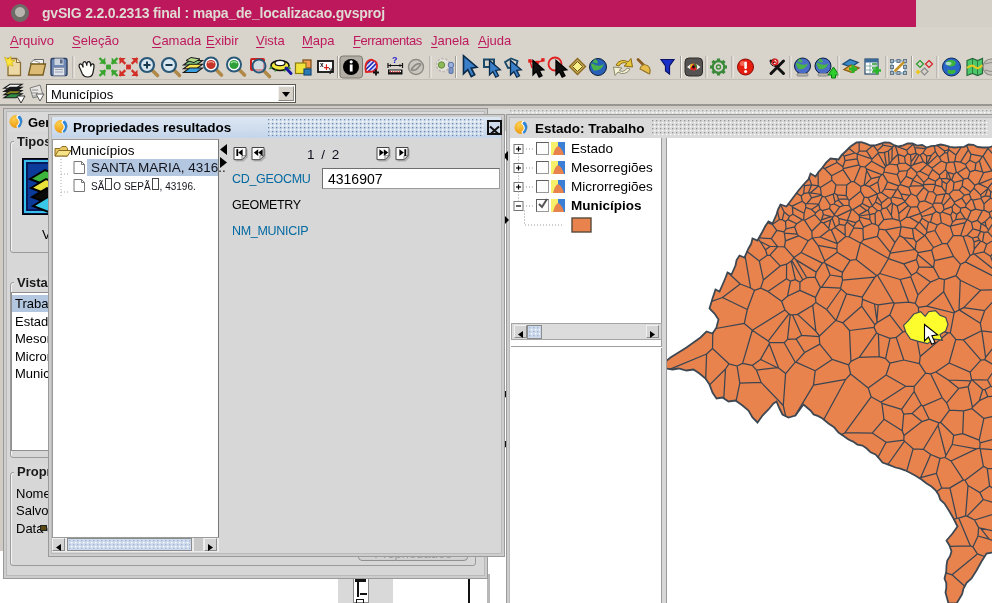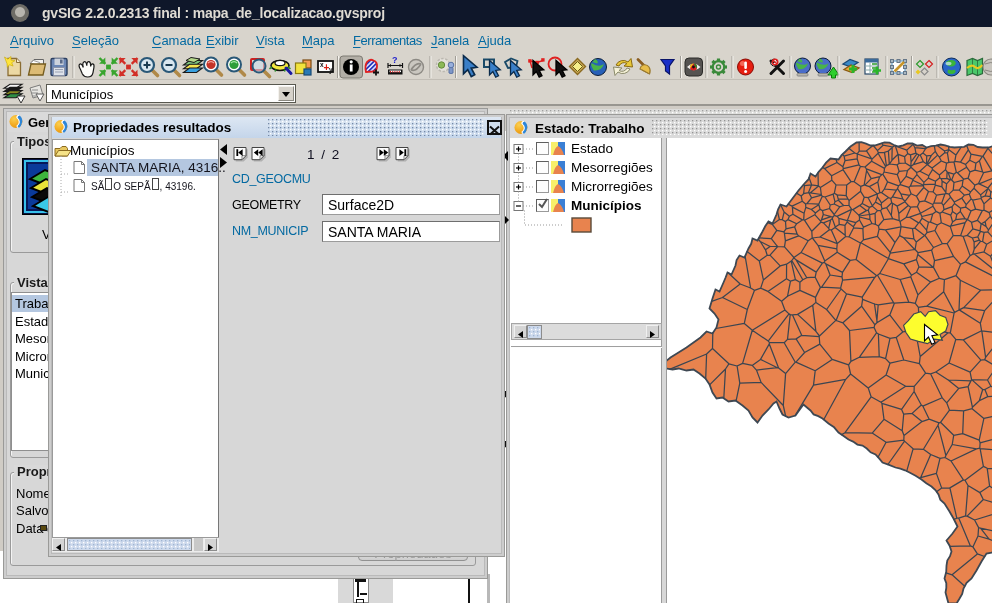--- a/index.html
+++ b/index.html
@@ -1,21 +1,21 @@
 <!DOCTYPE html>
 <html><head><meta charset="utf-8"><style>
 *{margin:0;padding:0;box-sizing:border-box}
 body{width:992px;height:603px;overflow:hidden;position:relative;font-family:"Liberation Sans",sans-serif;background:#d4d0c8}
 .abs{position:absolute}
 
-#ubar{left:0;top:0;width:992px;height:27px;background:#0f172a;color:#dfdbd3}
+#ubar{left:0;top:0;width:916px;height:27px;background:#be185d;color:#dfdbd3}
 #ubar .btn{left:11px;top:4px;width:18px;height:18px;border-radius:50%;background:radial-gradient(circle at 50% 45%,#b8b5ae 0 4.5px,#6e6c66 5.5px 9px)}
 #ubar .t{left:42px;top:5px;font-size:14px;font-weight:bold;letter-spacing:-0.2px}
 
-#menubar{left:0;top:27px;width:992px;height:35px;background:#d8d4cc;border-bottom:7px solid #0ea5e9;font-size:13px;color:#0369a1}
+#menubar{left:0;top:27px;width:992px;height:35px;background:#d8d4cc;border-bottom:7px solid #0ea5e9;font-size:13px;color:#be185d}
 #menubar span{position:absolute;top:6px}
 #menubar u{text-decoration:underline;text-underline-offset:2px}
 
 #tb1{left:0;top:54px;width:992px;height:26px;background:#d8d4cc;border-bottom:1px solid #c2beb6}
 #tb2{left:0;top:80px;width:992px;height:26px;background:#d8d4cc;border-bottom:2px solid #989690}
 
 #combo{left:46px;top:84px;width:250px;height:19px;background:#fff;border:1px solid #58584f}
 #combo .tx{position:absolute;left:4px;top:2px;font-size:13px}
 #combo .db{position:absolute;right:1px;top:1px;width:16px;height:15px;background:#d6d2ca;border:1px solid #8a8880;border-top-color:#f4f2ee;border-left-color:#f4f2ee}
 #combo .db:after{content:"";position:absolute;left:3px;top:5px;border:4px solid transparent;border-top:5px solid #000}
@@ -551,24 +551,23 @@
       <path d="M7.8,3.2 L12.2,6.6 7.8,10 z" fill="#000"></path>
     </svg>
 <svg class="abs" style="left:395px;top:40px" width="15" height="16" viewBox="0 0 15 16">
       <path d="M13.5,2 v8.2 l-4,4 h-8 v-12.2 z" fill="#8a8a8a" opacity="0.5" transform="translate(1.2,1.2)"></path>
       <path d="M13,1.5 v8.2 l-4,4 h-8 v-12.2 z" fill="#fdfdfd" stroke="#444" stroke-width="1"></path>
       <path d="M13,9.7 l-4,0 0,4" fill="none" stroke="#666" stroke-width="0.8"></path>
       <path d="M4.4,3.2 L8.8,6.6 4.4,10 z" fill="#000"></path>
       <rect x="9.4" y="3.2" width="1.8" height="6.8" fill="#000"></rect>
     </svg>
 <div class="rlab" style="left:232px;top:66px">CD_GEOCMU</div>
+<div class="tfield" style="left:322px;top:62px;width:178px;height:21px">4316907</div>
 <div class="blab" style="left:232px;top:92px">GEOMETRY</div>
-<div class="tfield" style="left:322px;top:88px;width:178px;height:21px">Surface2D</div>
 <div class="rlab" style="left:232px;top:118px">NM_MUNICIP</div>
-<div class="tfield" style="left:322px;top:115px;width:178px;height:21px">SANTA MARIA</div>
 <div class="abs" style="left:51.5px;top:431px;width:167px;height:15px;background:#ececec;border-top:1px solid #9a9a9a"></div>
 <div class="sbtn" style="left:52px;top:432px"><svg width="11" height="11">
         <path d="M8,2 l-5,3.5 5,3.5 z" fill="#000"></path>
       </svg></div>
 <div class="sbtn" style="left:204px;top:432px"><svg width="11" height="11">
         <path d="M3,2 l5,3.5 -5,3.5 z" fill="#000"></path>
       </svg></div>
 <div class="abs" style="left:67px;top:432px;width:125px;height:13px;background-color:#cdd9ec;border:1px solid #8c8c8c"></div>
 <svg class="abs" style="left:69px;top:434px" width="121" height="9">
       <defs>

